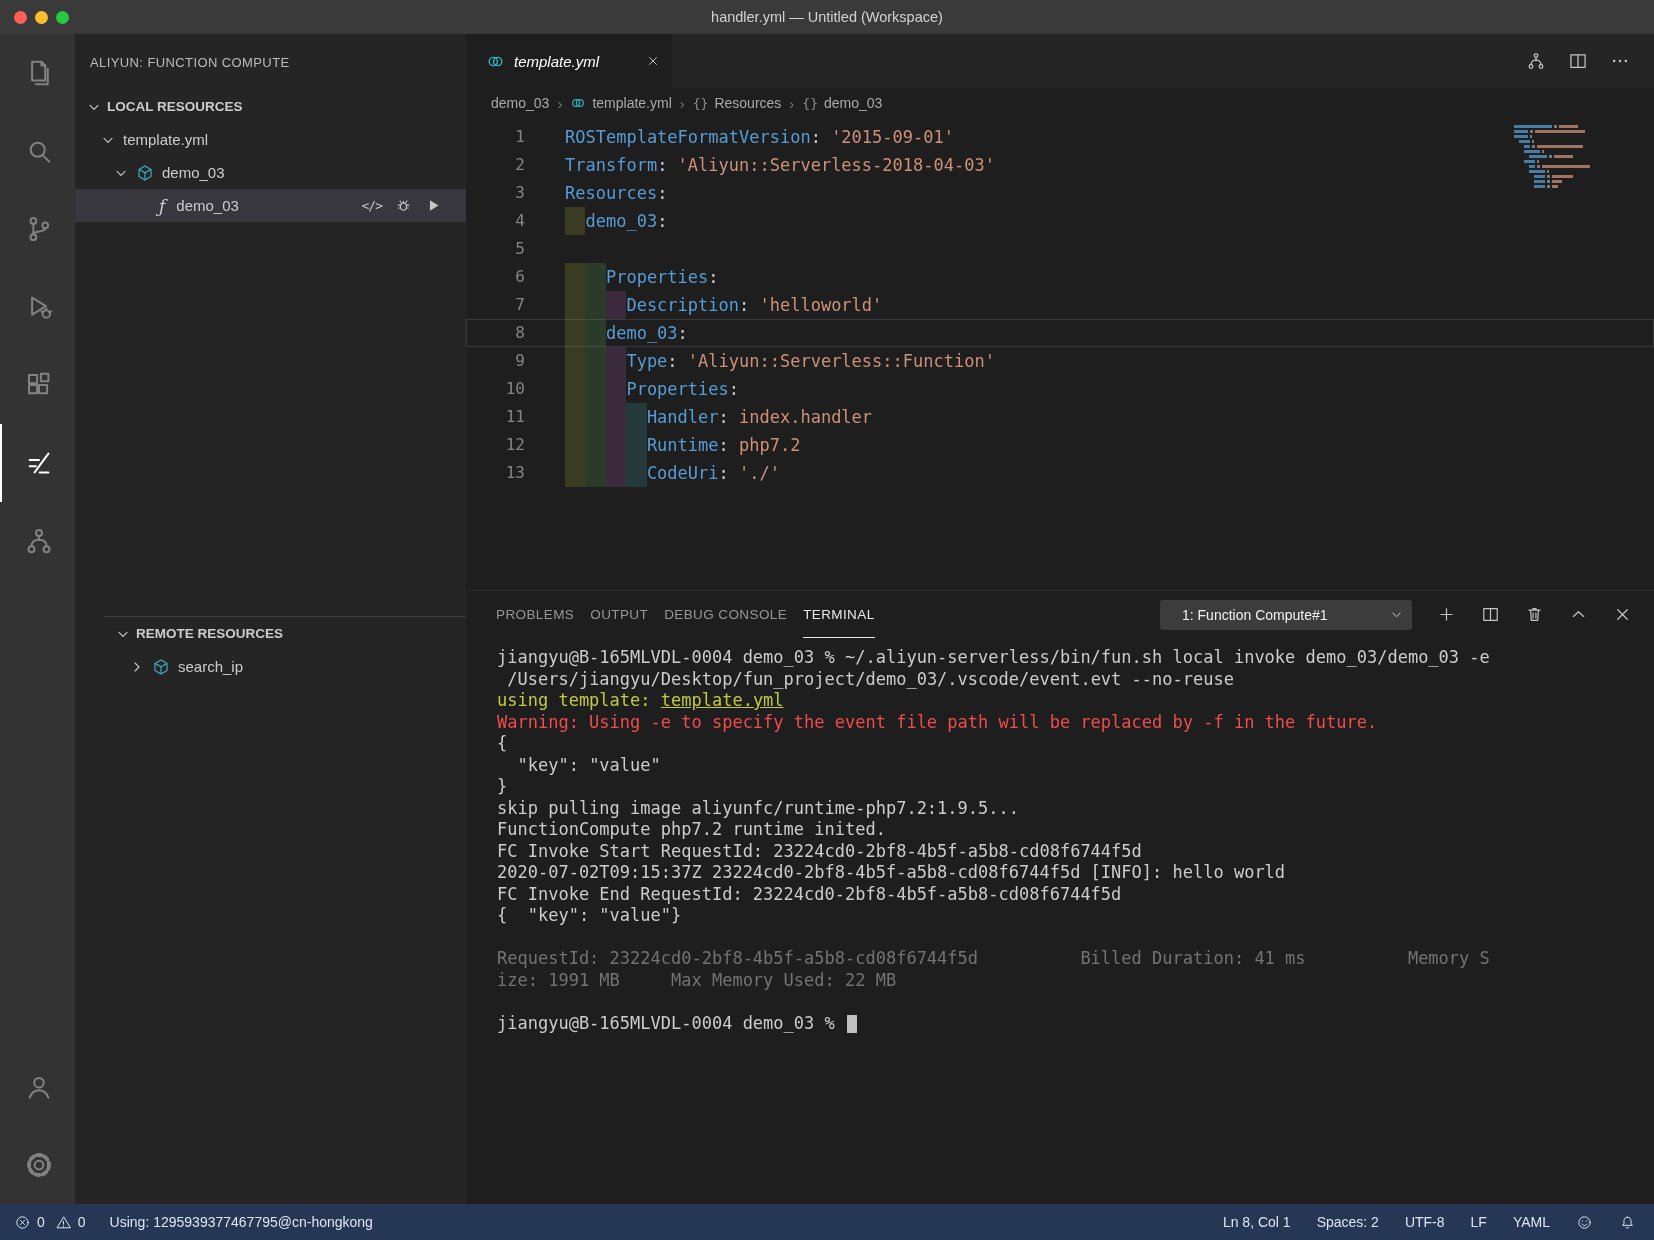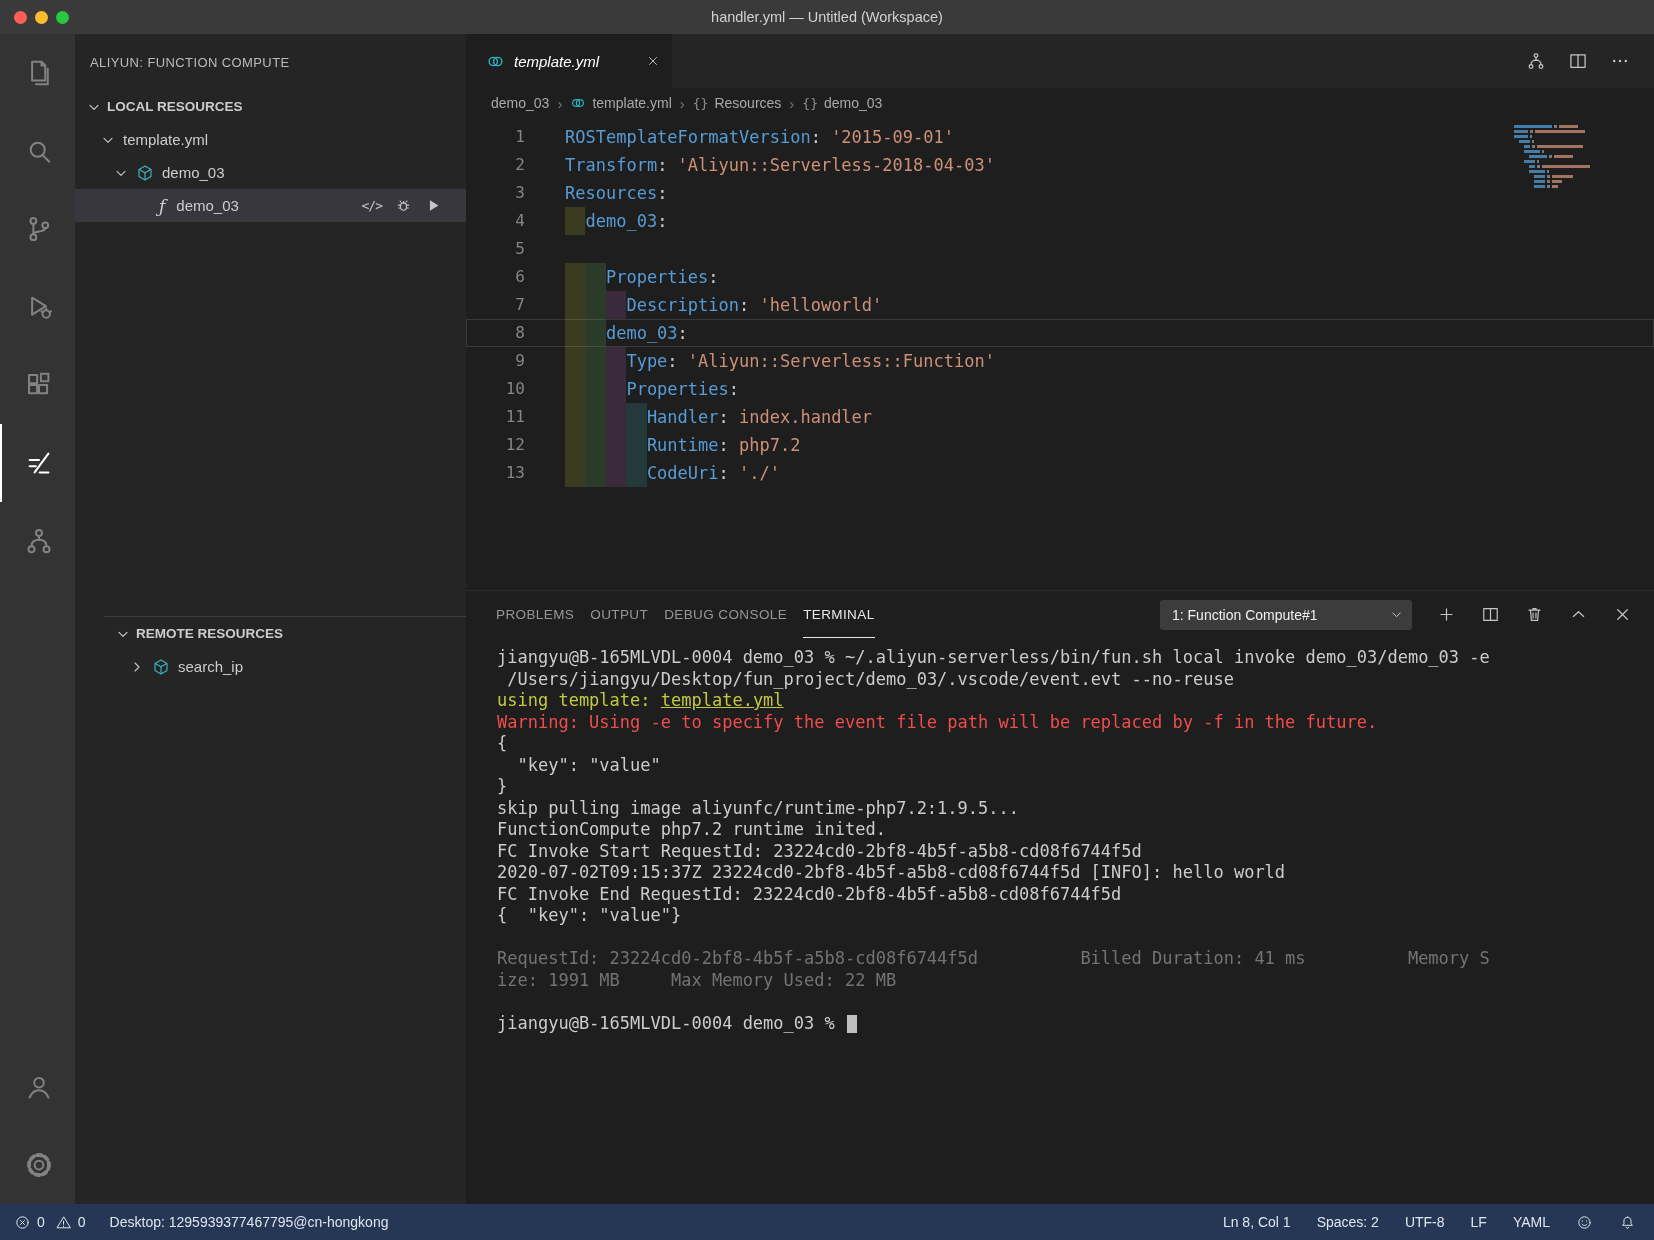--- a/index.html
+++ b/index.html
@@ -86,21 +86,21 @@
   .mm-tk{display:inline-block;height:3px;opacity:.75;}
   .mm-key{background:#569cd6;}.mm-str{background:#ce9178;}.mm-punct{background:#9a9a9a;}
 
   
   .panel{flex:0 0 614px;display:flex;flex-direction:column;border-top:1px solid #2b2b2b;background:#1e1e1e;}
   .panel-header{flex:0 0 47px;display:flex;align-items:center;padding:0 22px 0 30px;}
   .panel-tabs{display:flex;gap:16px;height:100%;}
   .panel-tab{font-size:13.5px;letter-spacing:.4px;color:#969696;display:flex;align-items:center;border-bottom:1.5px solid transparent;cursor:pointer;}
   .panel-tab.active{color:#e7e7e7;border-bottom-color:#e7e7e7;}
   .panel-right{margin-left:auto;display:flex;align-items:center;gap:25px;}
-  .terminal-select{height:30px;min-width:252px;background:#3c3c3c;color:#f0f0f0;font-size:14px;display:flex;align-items:center;justify-content:space-between;padding:0 8px 0 12px;border-radius:3px;cursor:pointer;}
+  .terminal-select{height:30px;min-width:252px;background:#3c3c3c;color:#f0f0f0;font-size:14px;display:flex;align-items:center;justify-content:space-between;padding:0 8px 0 22px;border-radius:3px;cursor:pointer;}
   .terminal-select .chev-sm svg{width:15px;height:15px;fill:none;stroke:#cccccc;stroke-width:1.6;stroke-linecap:round;stroke-linejoin:round;display:block;}
   .panel-action{display:flex;color:#c5c5c5;cursor:pointer;}
   .panel-action svg{width:19px;height:19px;fill:none;stroke:currentColor;stroke-width:1.5;stroke-linecap:round;stroke-linejoin:round;display:block;}
 
   .terminal{flex:1;padding:9px 14px 0 31px;font-family:"DejaVu Sans Mono","Liberation Mono",monospace;font-size:17px;line-height:21.5px;color:#cccccc;white-space:pre-wrap;overflow:hidden;cursor:text;}
   .term-line{min-height:21.5px;}
   .term-fg{color:#cccccc;}
   .term-red{color:#f14c4c;}
   .term-yellow{color:#c3c93e;}
   .term-green{color:#737373;}
@@ -501,21 +501,21 @@
           <span>
               <svg viewBox="0 0 24 24">
                 <path d="M12 4.5L2.8 19.5h18.4z"></path>
                 <path d="M12 10.2v4.3"></path>
                 <path d="M12 17.2v.5"></path>
               </svg>
             </span>
           <span>0</span>
         </span>
       </span>
-      <span class="sb-item">Desktop: 1295939377467795@cn-hongkong</span>
+      <span class="sb-item">Using: 1295939377467795@cn-hongkong</span>
     </div>
     <div class="sb-right">
       <span class="sb-item">Ln 8, Col 1</span>
       <span class="sb-item">Spaces: 2</span>
       <span class="sb-item">UTF-8</span>
       <span class="sb-item">LF</span>
       <span class="sb-item">YAML</span>
       <span class="sb-item">
           <svg viewBox="0 0 24 24">
             <circle cx="12" cy="12" r="8"></circle>

